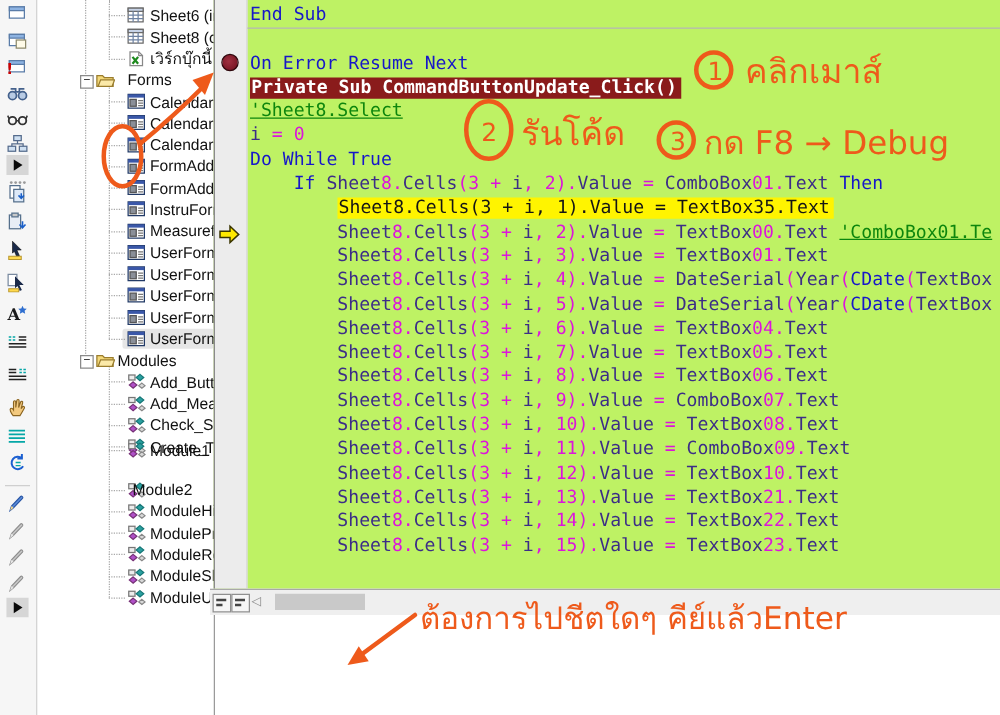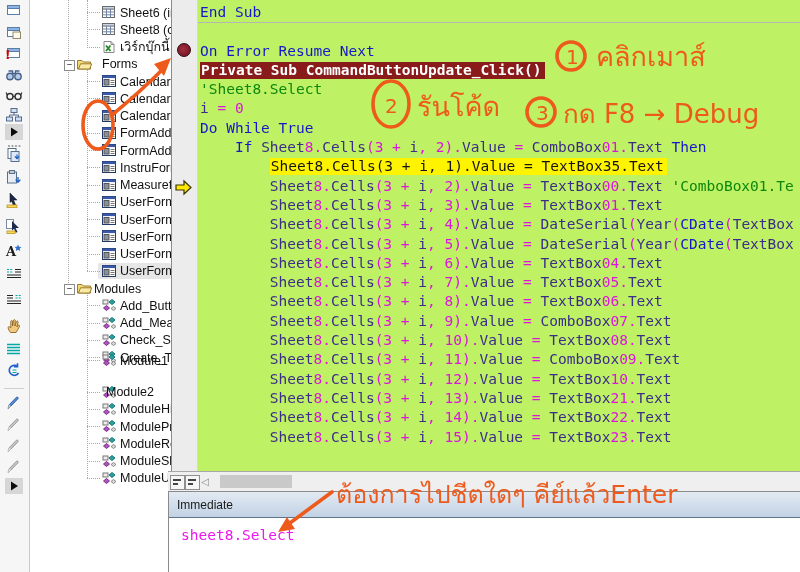--- a/index.html
+++ b/index.html
@@ -22,21 +22,21 @@
   .expander{position:absolute;left:34px;top:4px;width:9px;height:9px;background:#fff;border:1px solid #8a8a8a;
             font:9px/7px "DejaVu Sans Mono",monospace;text-align:center;color:#333;}
   .ticon{position:absolute;width:16px;height:14px;}
   
   #codepane{position:absolute;left:171px;top:0;width:629px;height:471px;background:#bef264;
             border-left:1px solid #8a8a8a;overflow:hidden;}
   #cmargin{position:absolute;left:0;top:0;width:25px;height:471px;background:#ececec;border-right:1px solid #d6d6d6;}
   #procsep{position:absolute;left:26px;right:0;top:22px;border-top:1px solid #b5b5b5;}
   #code{position:absolute;left:28px;top:3px;right:0;bottom:0;overflow:hidden;}
   .line{height:19.3px;white-space:pre;font:14.5px/19.3px "DejaVu Sans Mono",monospace;color:#111;}
-  .tk-kw{color:var(--kw);} .tk-id{color:var(--id);} .tk-num,.tk-op{color:var(--op);} .tk-cm{color:var(--cm);}
+  .tk-kw{color:var(--kw);} .tk-id{color:var(--id);} .tk-num,.tk-op{color:var(--op);} .tk-cm{color:var(--cm);text-decoration:underline;}
   .hl-bp{background:var(--bpbg);padding:0 3px 1px 1px;}
   .hl-bp span{color:#fff !important;font-weight:bold;}
   .hl-cur{background:var(--curbg);padding:0 3px 1px 1px;}
   .hl-cur span{color:#151515 !important;}
   #bp-dot{position:absolute;left:177px;top:43px;width:14px;height:14px;border-radius:50%;
           background:radial-gradient(circle at 5px 5px,#a03040,#6d0f1d);border:1.5px solid #2e070c;box-sizing:border-box;}
   #cur-arrow{position:absolute;left:174px;top:179px;}
   
   #hscroll{position:absolute;left:168px;right:0;top:471px;height:20px;background:#efefef;border-top:1px solid #a8a8a8;}
   .vbtn{position:absolute;top:3px;width:13px;height:13px;background:#f6f6f6;border:1px solid #8f8f8f;}
@@ -485,28 +485,20 @@
         <div class="g2"></div>
       </div>
     <div class="vbtn" style="left:17px">
         <div class="g"></div>
         <div class="g2"></div>
       </div>
     <div id="sb-left">◁</div>
     <div id="sb-thumb"></div>
   </div>
 
-  <div id="immediate">
-    <div id="imm-title">
-      <span>Immediate</span>
-    </div>
-    <div id="imm-body">
-      <span>sheet8.Select</span>
-    </div>
-  </div>
 
   <svg id="ann" viewBox="0 0 800 572">
     <g fill="none" stroke="#EE5A1B" stroke-width="3.6" stroke-linecap="round">
 
       <ellipse cx="98" cy="125" rx="15" ry="24"></ellipse>
 
       <path d="M112 115 Q140 92 163 69"></path>
       <polygon points="171,58 154,64 164,76" fill="#EE5A1B" stroke="none"></polygon>
 
       <circle cx="571" cy="56" r="14"></circle>

